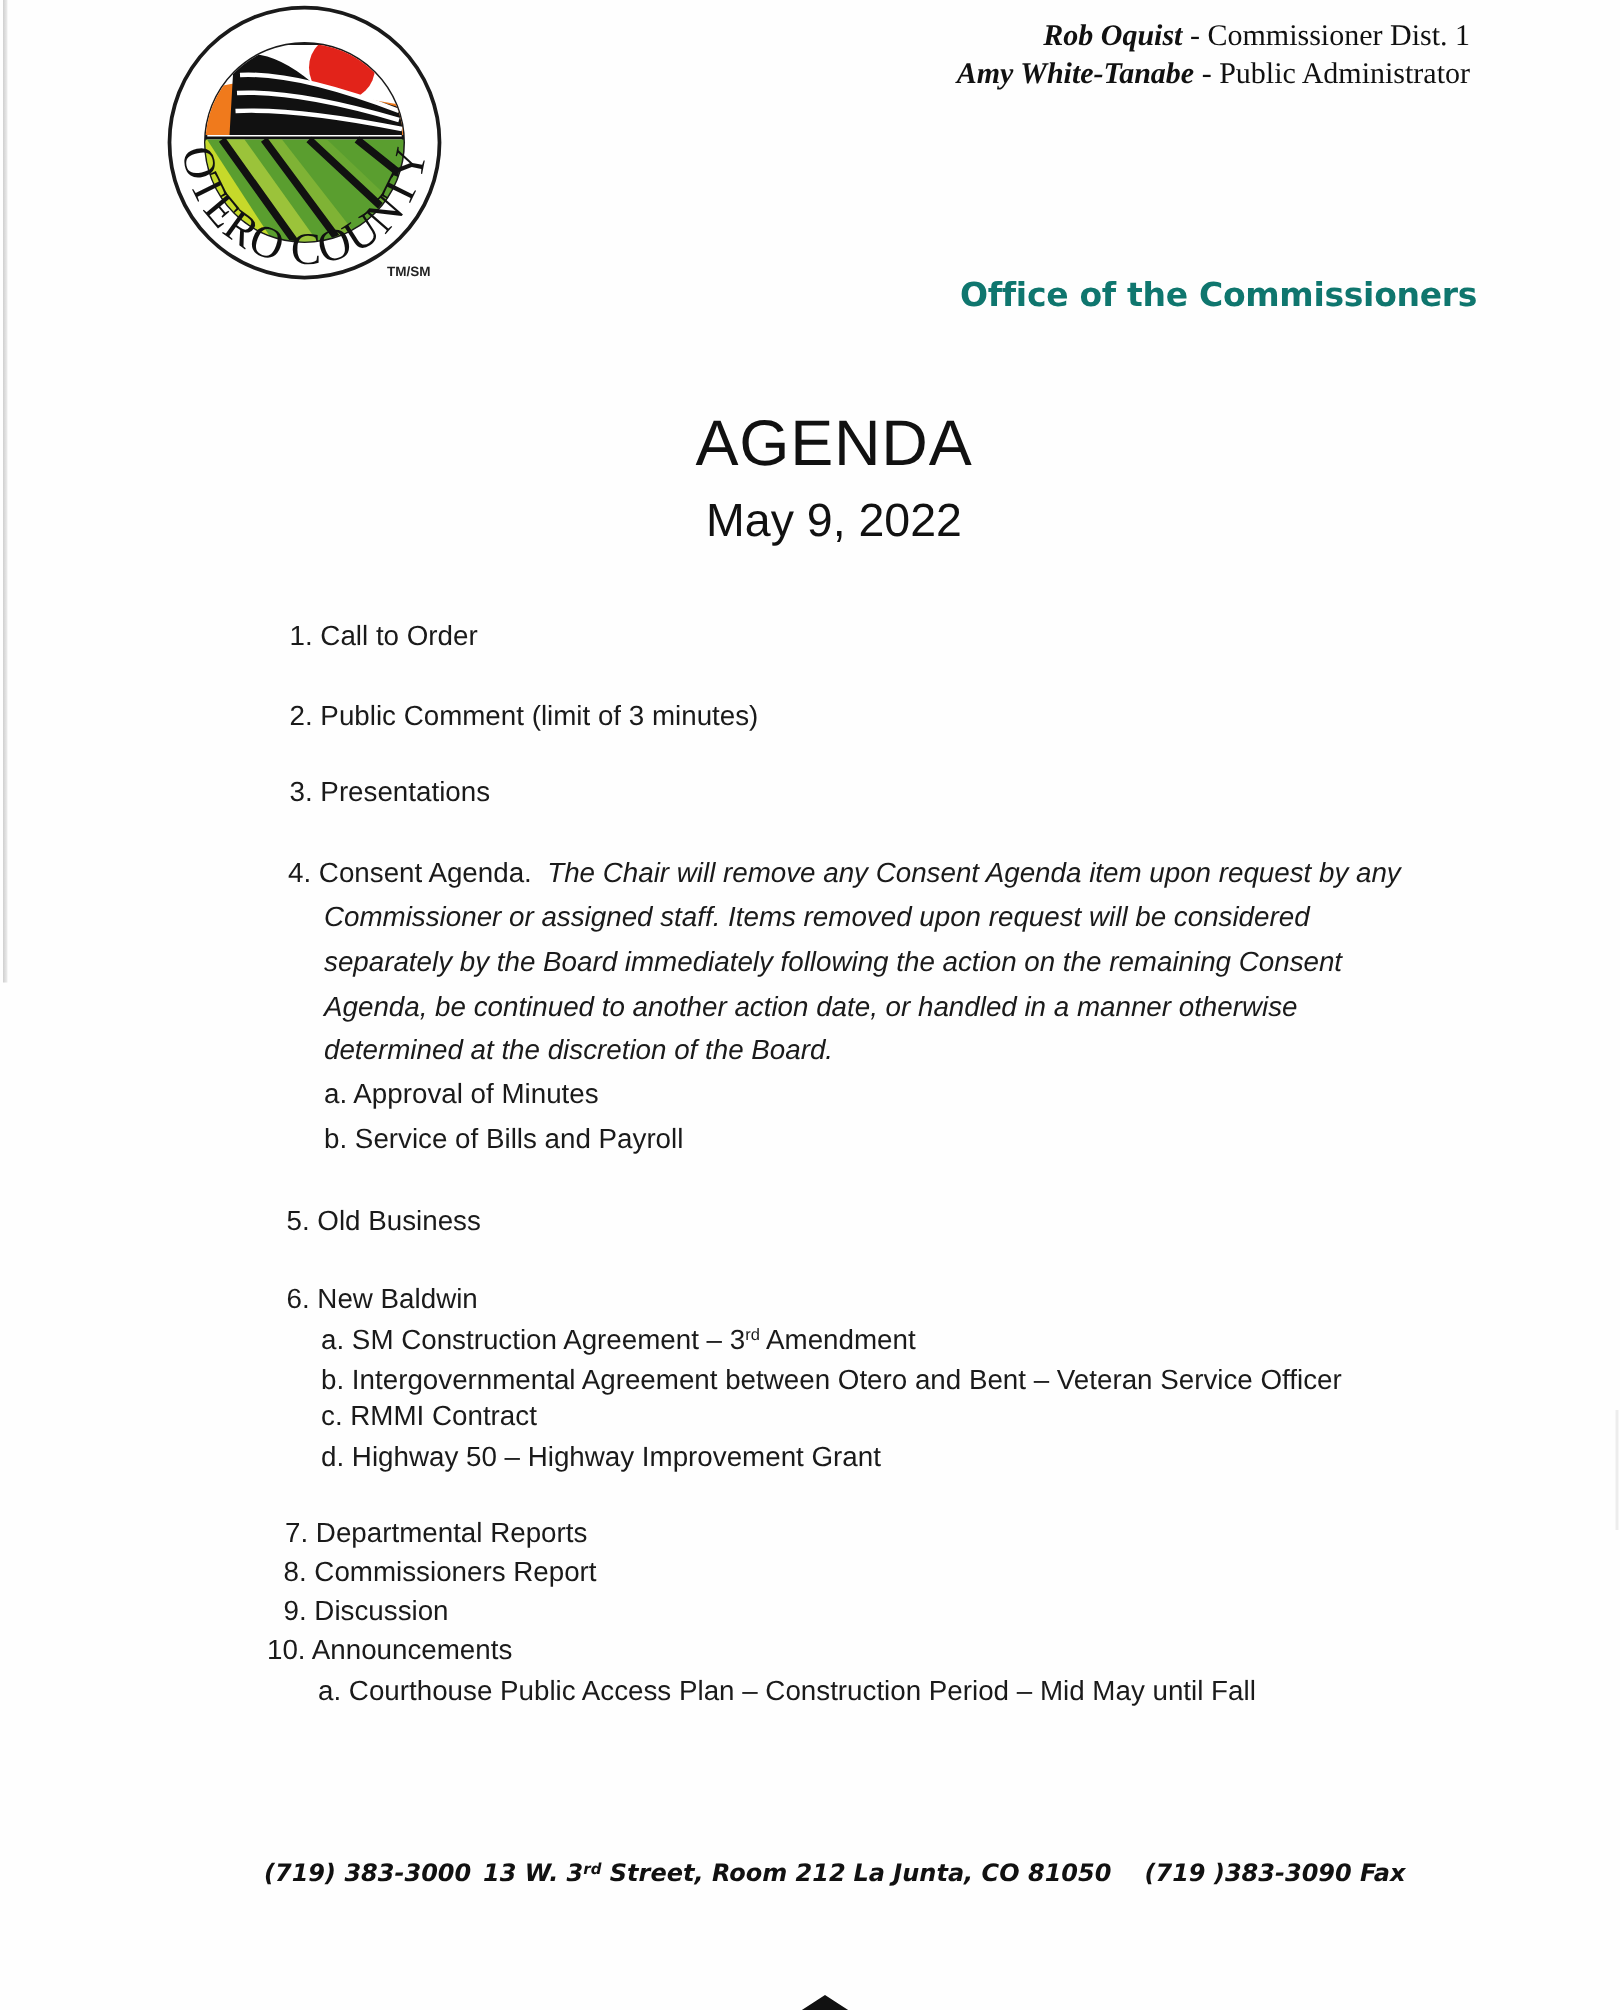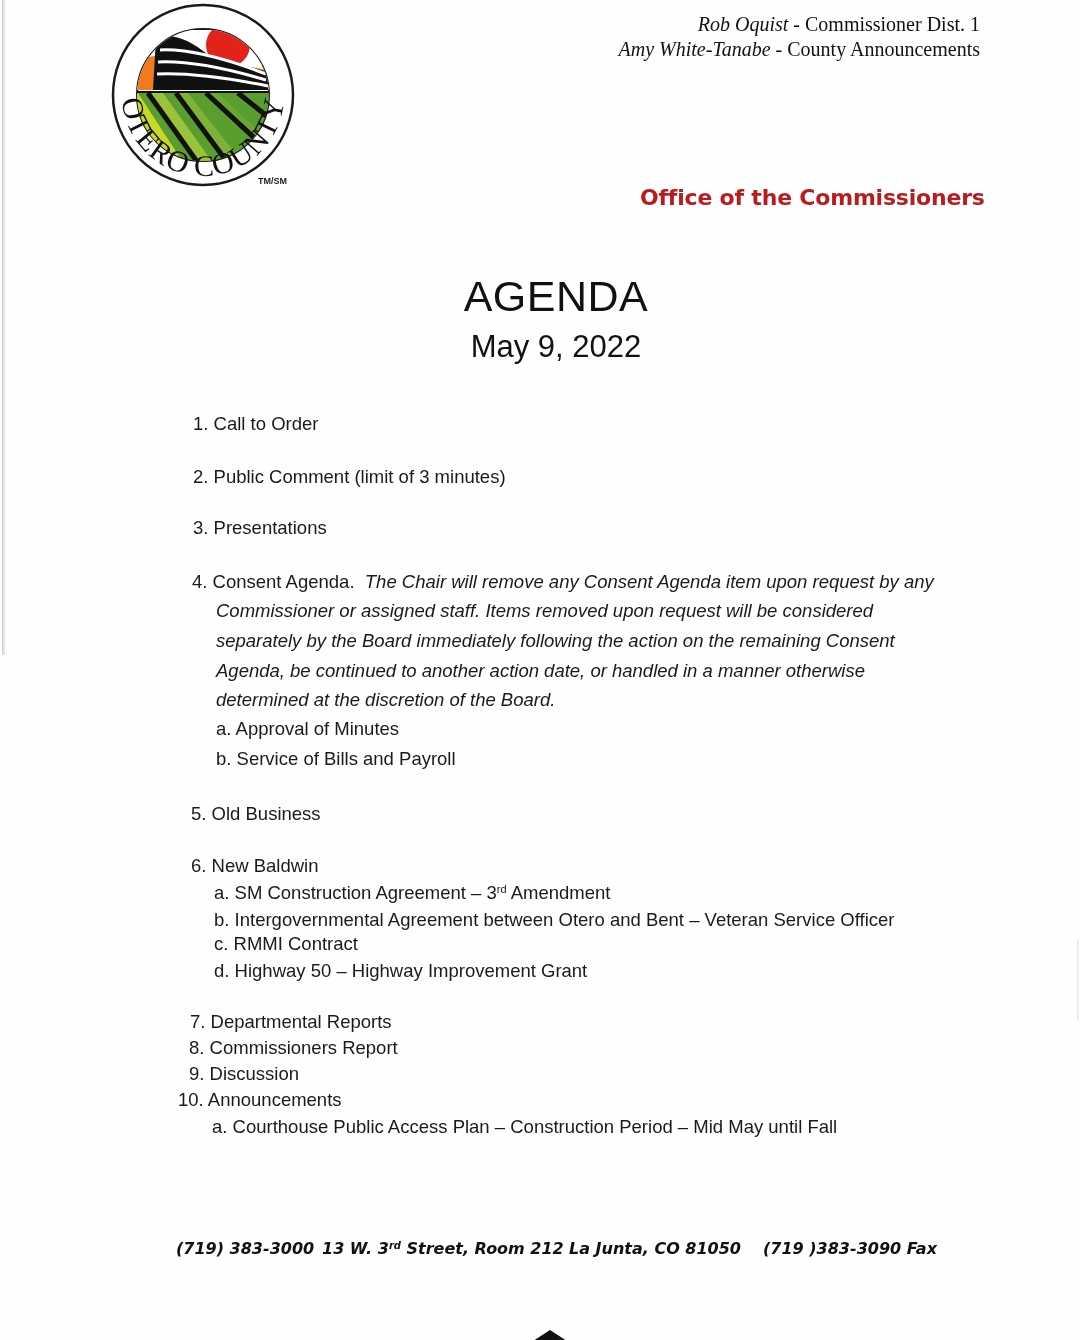--- a/index.html
+++ b/index.html
@@ -16,23 +16,23 @@
       position: absolute; right: 1px; top: 940px; width: 2px; height: 80px;
       background: #ededed;
     }
     
     .logo { position: absolute; left: 108px; top: 0px; width: 190px; height: 190px; }
     .tm { position: absolute; left: 258px; top: 176px; font-size: 9px; font-weight: bold;
           font-family: "Liberation Sans", sans-serif; color: #222; }
     
     .officials { position: absolute; right: 100px; top: 12px; text-align: right;
                  font-family: "Liberation Serif", serif; font-size: 20px; line-height: 24.6px; color: #111; }
-    .officials .name { font-weight: normal; font-style: italic; }
+    .officials .name { font-weight: bold; font-style: italic; }
     .office { position: absolute; left: 640px; top: 185px; font-family: "DejaVu Sans", sans-serif;
-              font-weight: bold; font-size: 22px; color: #b91c1c; letter-spacing: -0.2px; }
+              font-weight: bold; font-size: 22px; color: #0f766e; letter-spacing: -0.2px; }
     
     .title { position: absolute; left: 0; width: 1112px; top: 272px; text-align: center;
              font-family: "Liberation Sans", sans-serif; font-size: 43px; color: #111; letter-spacing: 0.5px; }
     .date { position: absolute; left: 0; width: 1112px; top: 329px; text-align: center;
             font-family: "Liberation Sans", sans-serif; font-size: 31px; color: #111; }
     
     .agenda { position: absolute; left: 0; top: 0; width: 1080px;
               font-family: "Liberation Sans", sans-serif; font-size: 18.5px; color: #1a1a1a; }
     .line { position: absolute; white-space: nowrap; }
     .note { font-style: italic; }
@@ -81,21 +81,21 @@
     </g>
     <text font-family="Liberation Serif, serif" font-size="30" fill="#111" letter-spacing="1">
       <textPath href="#arc" startOffset="50%" text-anchor="middle">OTERO COUNTY</textPath>
     </text>
   </svg>
 </div>
 <div class="tm">TM/SM</div>
 
 <div class="officials">
   <div><span class="name">Rob Oquist</span><span> - </span><span>Commissioner Dist. 1</span></div>
-  <div><span class="name">Amy White-Tanabe</span><span> - </span><span>County Announcements</span></div>
+  <div><span class="name">Amy White-Tanabe</span><span> - </span><span>Public Administrator</span></div>
 </div>
 
 <div class="office">Office of the Commissioners</div>
 
 <div class="title">AGENDA</div>
 <div class="date">May 9, 2022</div>
 
 <div class="agenda">
   <div class="line" style="left:193px;top:413px"><span>1.</span> <span>Call to Order</span></div>
   <div class="line" style="left:193px;top:466px"><span>2.</span> <span>Public Comment (limit of 3 minutes)</span></div>

